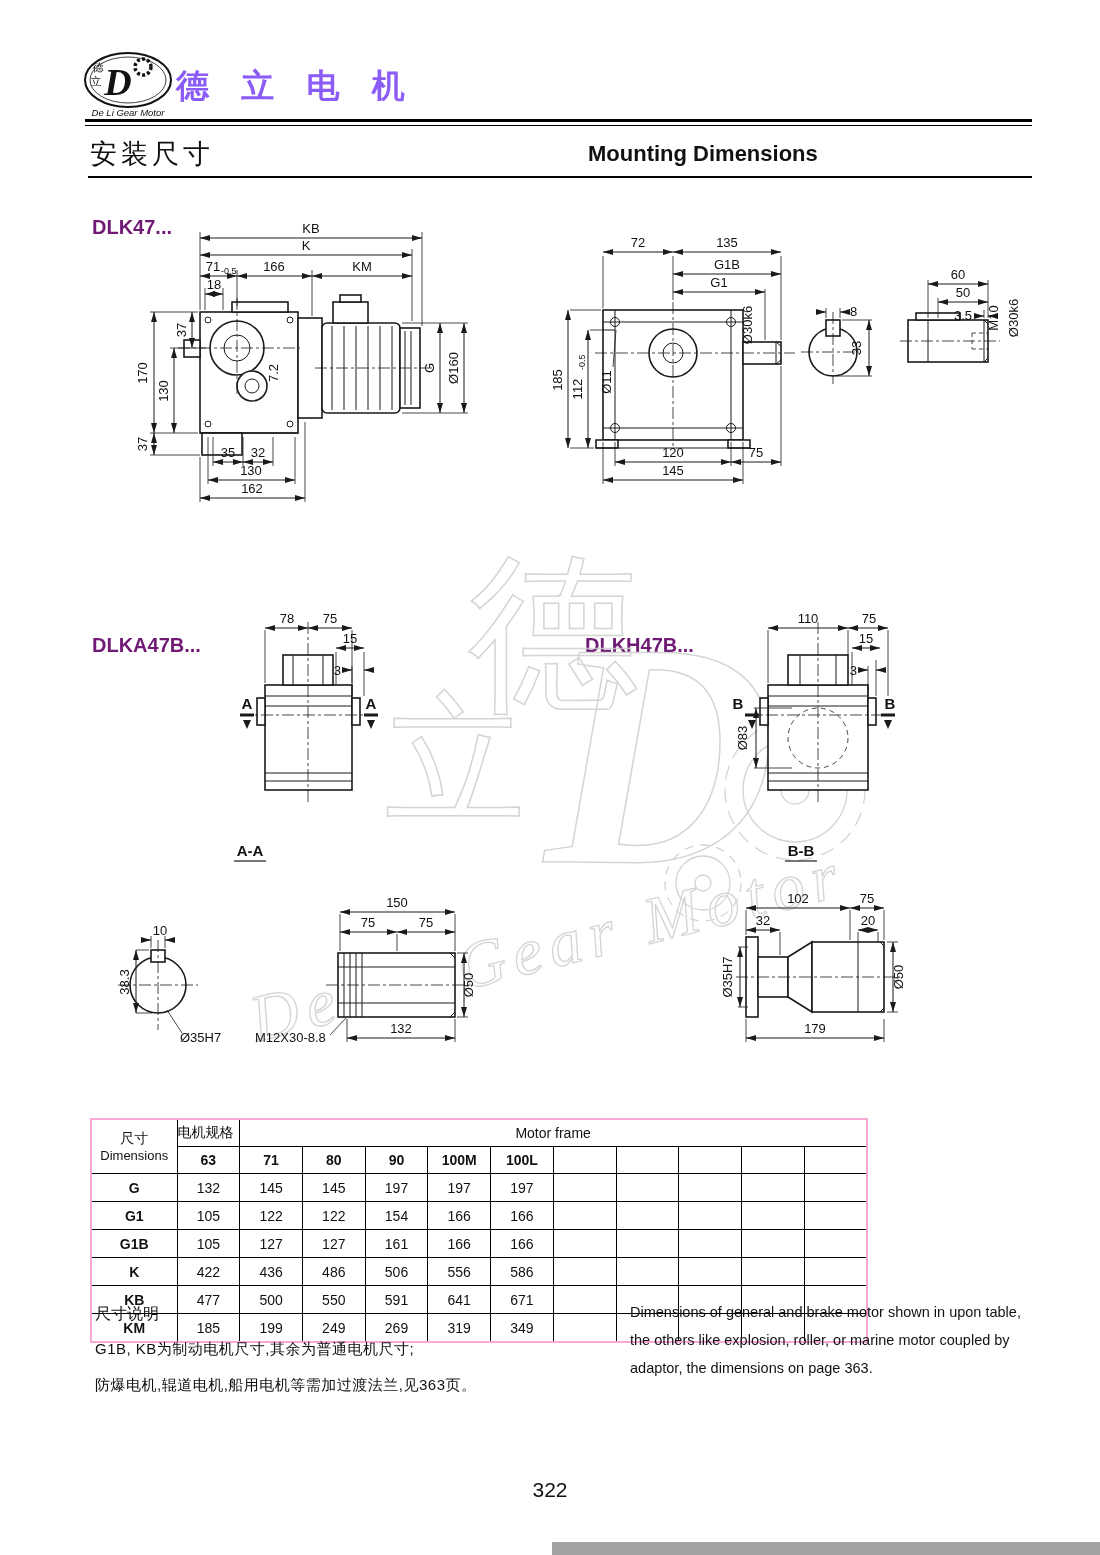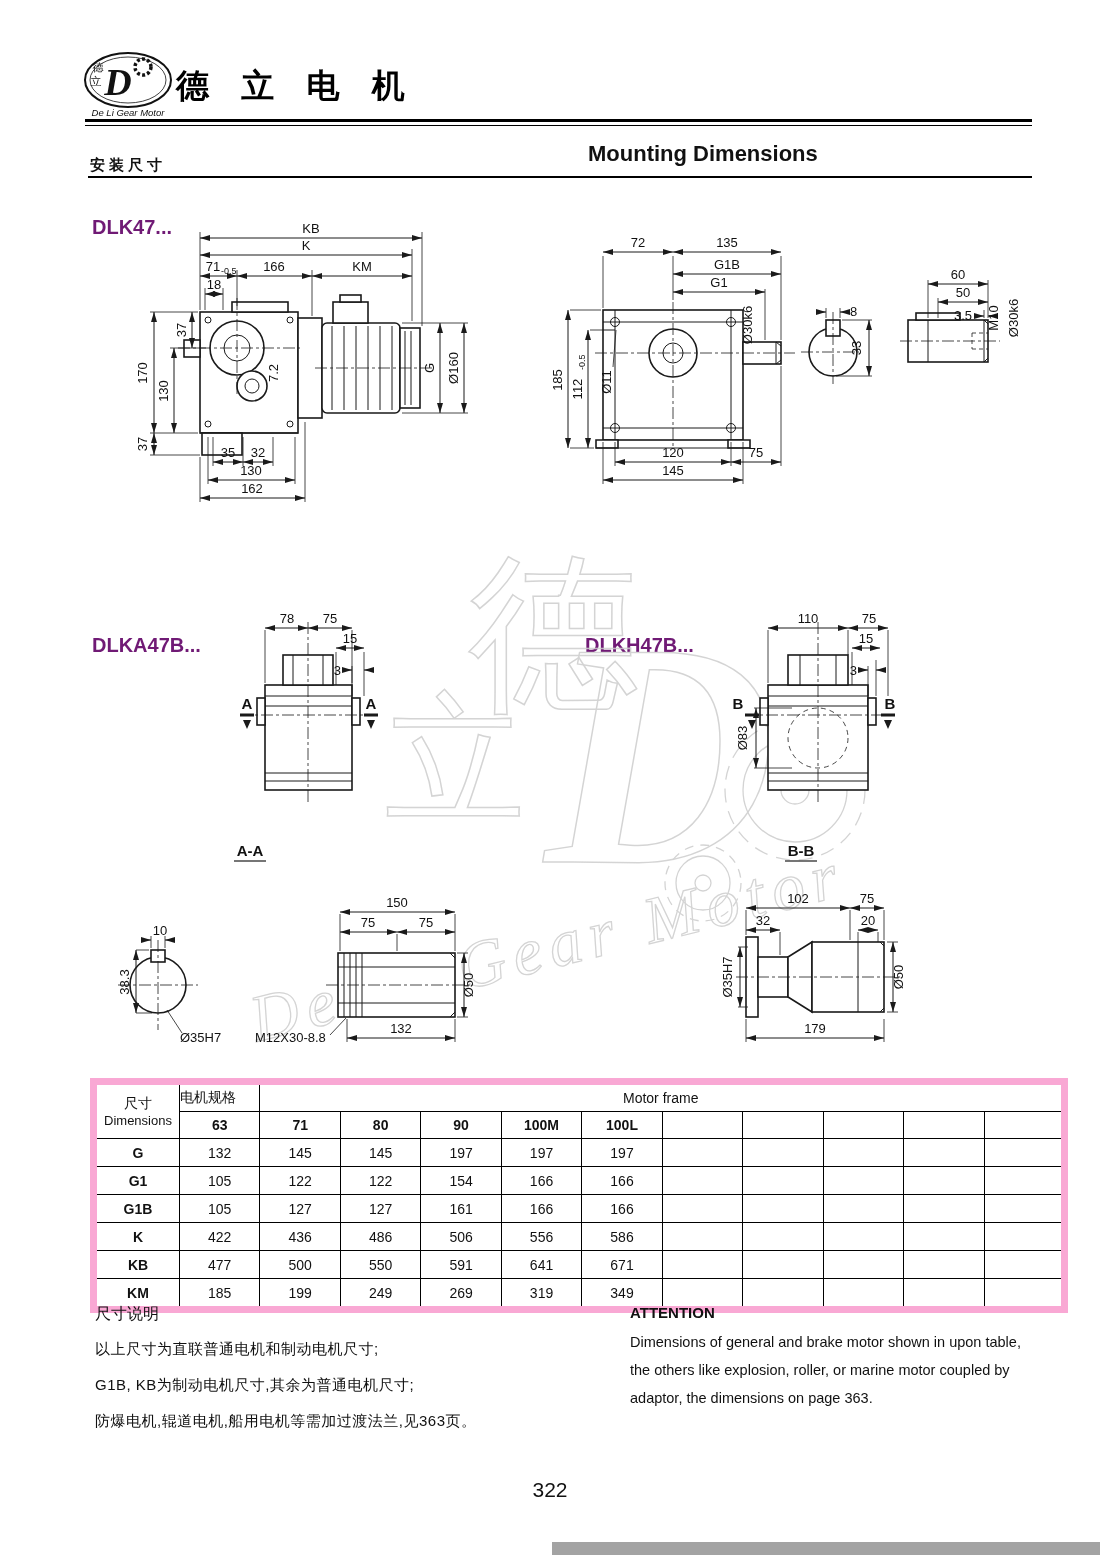--- a/index.html
+++ b/index.html
@@ -1,21 +1,21 @@
 <!DOCTYPE html>
 <html><head>
 <meta charset="utf-8">
 <style>
   html,body{margin:0;padding:0;background:#e8e8e8;}
   .page{position:relative;width:1100px;height:1555px;background:#fff;font-family:"Liberation Sans",sans-serif;color:#111;overflow:hidden;}
   .abs{position:absolute;}
-  .brand{position:absolute;left:176px;top:64px;font-family:"Liberation Serif","DejaVu Serif",serif;font-weight:bold;font-size:33px;letter-spacing:12px;color:#000000;}
+  .brand{position:absolute;left:176px;top:64px;font-family:"Liberation Serif","DejaVu Serif",serif;font-weight:bold;font-size:33px;letter-spacing:12px;color:#8b5cf6;}
   .hr1{position:absolute;left:85px;top:119px;width:947px;height:3px;background:#000;}
   .hr2{position:absolute;left:85px;top:125px;width:947px;height:1px;background:#000;}
-  .title-cn{position:absolute;left:90px;top:156px;font-weight:bold;font-size:15px;letter-spacing:4px;}
+  .title-cn{position:absolute;left:90px;top:136px;font-weight:normal;font-size:27px;letter-spacing:4px;}
   .title-en{position:absolute;left:588px;top:141px;font-weight:bold;font-size:22px;}
   .hr3{position:absolute;left:88px;top:176px;width:944px;height:2px;background:#000;}
   .model{position:absolute;font-weight:bold;font-size:20px;color:#701a75;}
   .pagenum{position:absolute;left:0;top:1478px;width:1100px;text-align:center;font-size:21px;}
   .footbar{position:absolute;left:552px;top:1542px;width:548px;height:13px;background:#a3a3a3;}
   .of{fill:#fff;stroke:#1a1a1a;stroke-width:1.6;}
   .i{fill:none;stroke:#1a1a1a;stroke-width:1;}
   .e{fill:none;stroke:#1a1a1a;stroke-width:0.8;}
   .c{fill:none;stroke:#1a1a1a;stroke-width:0.8;stroke-dasharray:12 3 3 3;}
   .d{fill:none;stroke:#1a1a1a;stroke-width:1;marker-start:url(#aS);marker-end:url(#aE);}
@@ -25,21 +25,21 @@
   .tb{font:bold 15px "Liberation Sans",sans-serif;fill:#111;text-anchor:middle;}
   .tl{text-anchor:start;}
   .tr{text-anchor:end;}
   .w{fill:none;stroke:#cccccc;stroke-width:1.3;}
   .wm-cjk{font:170px "Liberation Sans",sans-serif;fill:none;stroke:#cdcdcd;stroke-width:1.5;text-anchor:middle;}
   .wm-cjk2{font:140px "Liberation Sans",sans-serif;fill:none;stroke:#cdcdcd;stroke-width:1.5;text-anchor:middle;}
   .wm-d{font:italic bold 320px "Liberation Serif",serif;fill:none;stroke:#cdcdcd;stroke-width:1.5;text-anchor:start;}
   .wm-txt{font:italic 66px "Liberation Serif",serif;fill:none;stroke:#cdcdcd;stroke-width:1.3;text-anchor:middle;letter-spacing:8px;}
 
   
-  .dim-table{position:absolute;left:90px;top:1078px;width:978px;border-collapse:collapse;table-layout:fixed;font-size:14px;border:7px solid #f9a8d4;}
+  .dim-table{position:absolute;left:90px;top:1118px;width:778px;border-collapse:collapse;table-layout:fixed;font-size:14px;border:2px solid #f9a8d4;}
   .dim-table th,.dim-table td{border:1px solid #000;text-align:center;padding:0;font-weight:normal;}
   .dim-table thead th{height:26px;}
   .dim-table tbody th,.dim-table tbody td{height:27px;}
   .dim-table .frames th{font-weight:bold;}
   .dim-table tbody th{font-weight:bold;}
   .dim-table .al{text-align:left;}
   .dim-table .h1 div{line-height:17px;}
   .en-sub{font-size:13px;}
 
   .notes-cn{position:absolute;left:95px;top:1304px;font-size:15px;}
@@ -463,26 +463,24 @@
         <td></td>
         <td></td>
         <td></td>
         <td></td>
       </tr>
     </tbody>
   </table>
 
   <div class="notes-cn">
     <div class="notes-cn-title">尺寸说明</div>
-    <div class="note-line">以上尺寸为直联普通电机和制动电机尺寸;</div>
     <div class="note-line">G1B, KB为制动电机尺寸,其余为普通电机尺寸;</div>
     <div class="note-line">防爆电机,辊道电机,船用电机等需加过渡法兰,见363页。</div>
   </div>
   <div class="notes-en">
-    <div class="notes-en-title">ATTENTION</div>
     <div class="note-line-en">Dimensions of general and brake motor shown in upon table,</div>
     <div class="note-line-en">the others like explosion, roller, or marine motor coupled by</div>
     <div class="note-line-en">adaptor, the dimensions on page 363.</div>
   </div>
 
   <div class="pagenum">322</div>
   <div class="footbar"></div>
 </div>
 
 </body></html>

